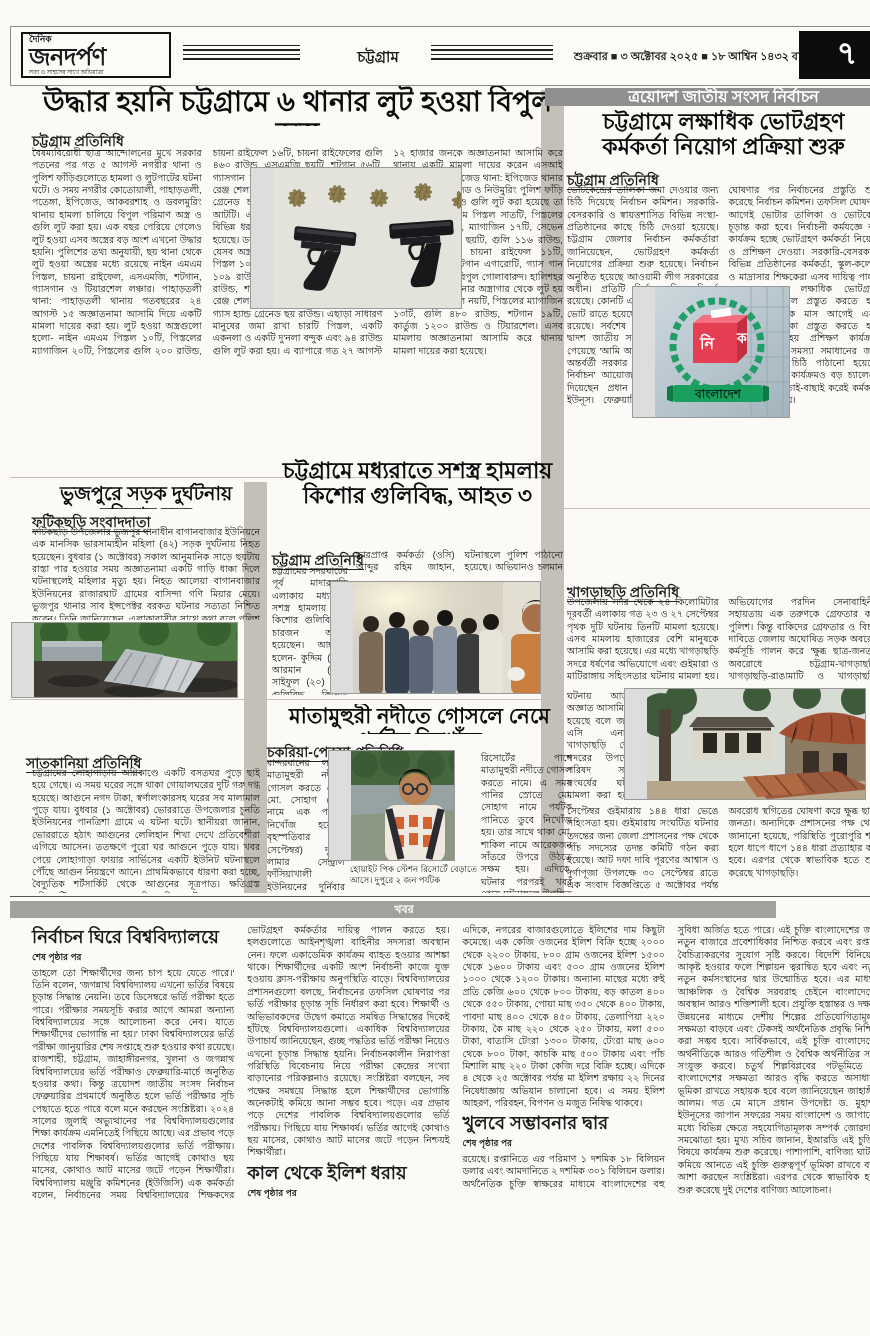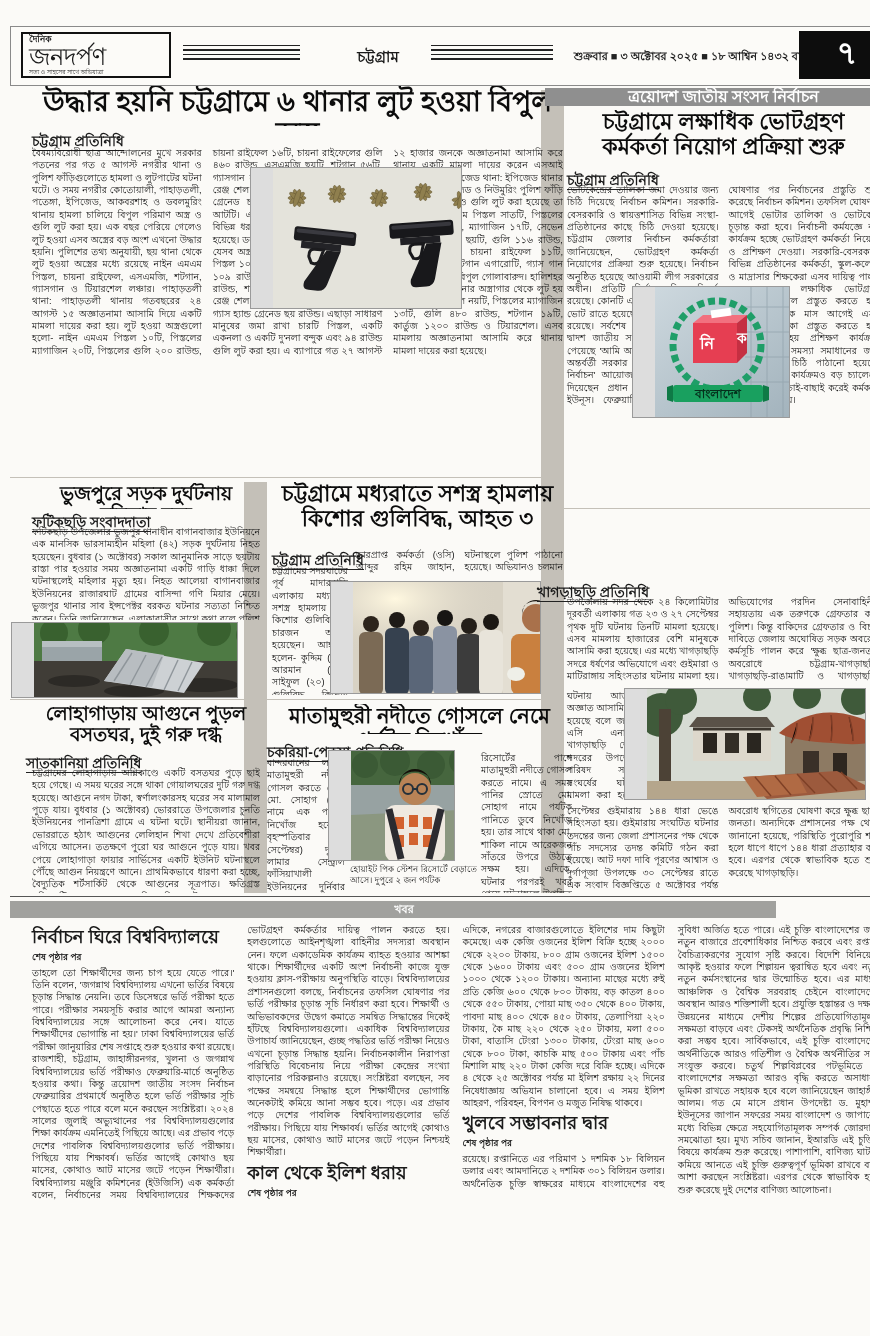--- a/index.html
+++ b/index.html
@@ -3,21 +3,21 @@
 <meta charset="utf-8">
 <style>
   html,body{margin:0;padding:0;background:#888;}
   #page{position:relative;width:870px;height:1336px;background:#fbfaf7;margin:0 auto;
         font-family:"Liberation Sans","DejaVu Sans",sans-serif;color:#1a1a1a;overflow:hidden;}
   .abs{position:absolute;padding-left:22px;}
   
   #masthead{left:10px;top:26px;width:848px;height:58px;border:1px solid #8a8a8a;background:#fcfbf8;}
   #logo-box{left:10px;top:5px;width:150px;height:46px;border:2px solid #111;padding:1px 6px;box-sizing:border-box;}
   .brand-small{font-size:9px;font-weight:700;line-height:1;}
-  .brand{font-size:24px;font-weight:400;line-height:1.05;letter-spacing:-.5px;}
+  .brand{font-size:24px;font-weight:700;line-height:1.05;letter-spacing:-.5px;}
   .tagline{font-size:6px;color:#333;line-height:1;}
   .ruleset{height:16px;background:repeating-linear-gradient(#222 0 1.5px,transparent 1.5px 4.5px);}
   .edition{font-size:15px;font-weight:800;}
   .dateline{font-size:11px;font-weight:700;color:#222;}
   #pageno-box{right:8px;top:4px;width:52px;height:48px;background:#0d0d0d;color:#fff;
               display:flex;align-items:center;justify-content:center;font-size:32px;font-weight:900;}
   
   .headline{font-weight:800;color:#0c0c0c;text-align:center;overflow:hidden;line-height:1.12;}
   .byline{font-size:14px;font-weight:800;}
   .byline span{border-bottom:1.5px solid #222;padding-bottom:1px;}
@@ -200,25 +200,24 @@
             <line x1="112" y1="32" x2="96" y2="62"></line>
           <line x1="128" y1="34" x2="112" y2="64"></line>
             <line x1="144" y1="37" x2="130" y2="67"></line>
             <line x1="158" y1="39" x2="144" y2="68"></line>
         </g>
       </g>
       <rect x="216" y="30" width="6" height="30" fill="#6b4f3a"></rect>
     </svg>
   </div>
 
-  <div class="abs headline" style="left:10px;top:703px;width:228px;height:46px;font-size:19px;">লোহাগাড়ায় আগুনে পুড়ল বসতঘর, দুই গরু দগ্ধ</div>
   <div class="abs byline" style="left:4px;top:752px;"><span>সাতকানিয়া প্রতিনিধি</span></div>
   <div class="abs body-text" style="left:10px;top:767px;width:228px;height:126px;">চট্টগ্রামের লোহাগাড়ায় অগ্নিকাণ্ডে একটি বসতঘর পুড়ে ছাই হয়ে গেছে। এ সময় ঘরের সঙ্গে থাকা গোয়ালঘরের দুটি গরু দগ্ধ হয়েছে। আগুনে নগদ টাকা, স্বর্ণালংকারসহ ঘরের সব মালামাল পুড়ে যায়। বুধবার (১ অক্টোবর) ভোররাতে উপজেলার চুনতি ইউনিয়নের পানত্রিশা গ্রামে এ ঘটনা ঘটে। স্থানীয়রা জানান, ভোররাতে হঠাৎ আগুনের লেলিহান শিখা দেখে প্রতিবেশীরা এগিয়ে আসেন। ততক্ষণে পুরো ঘর আগুনে পুড়ে যায়। খবর পেয়ে লোহাগাড়া ফায়ার সার্ভিসের একটি ইউনিট ঘটনাস্থলে পৌঁছে আগুন নিয়ন্ত্রণে আনে। প্রাথমিকভাবে ধারণা করা হচ্ছে, বৈদ্যুতিক শর্টসার্কিট থেকে আগুনের সূত্রপাত। ক্ষতিগ্রস্ত পরিবারটি খোলা আকাশের নিচে দিন কাটাচ্ছে বলে জানা গেছে।</div>
 
-  <div class="abs headline" style="left:250px;top:482px;width:291px;height:62px;font-size:22px;">চট্টগ্রামে মধ্যরাতে সশস্ত্র হামলায় কিশোর গুলিবিদ্ধ, আহত ৩</div>
+  <div class="abs headline" style="left:250px;top:459px;width:291px;height:62px;font-size:22px;font-family:Liberation Serif, serif;">চট্টগ্রামে মধ্যরাতে সশস্ত্র হামলায় কিশোর গুলিবিদ্ধ, আহত ৩</div>
   <div class="abs byline" style="left:250px;top:549px;"><span>চট্টগ্রাম প্রতিনিধি</span></div>
   <div class="abs body-text cols2" style="left:334px;top:549px;width:207px;height:28px;">ভারপ্রাপ্ত কর্মকর্তা (ওসি) আব্দুর রহিম জাহান, ঘটনাস্থলে পুলিশ পাঠানো হয়েছে। অভিযানও চলমান রয়েছে। ভুক্তভোগী পরিবারের পক্ষ থেকে মামলা করলে আমরা মামলা নিব।</div>
   <div class="abs body-text" style="left:250px;top:565px;width:76px;height:130px;">চট্টগ্রামের সদরঘাটের পূর্ব মাদারবাড়ি এলাকায় মধ্যরাতে সশস্ত্র হামলায় এক কিশোর গুলিবিদ্ধসহ চারজন আহত হয়েছেন। আহতরা হলেন- কুদ্দিম (২৪), আরমান (২৫), সাইফুল (২০) এবং গুলিবিদ্ধ কিশোর রিয়াদ হাসান (১৫)। এদের মধ্যে গুলিবিদ্ধ রিয়াদের অবস্থা আশঙ্কাজনক বলে জানা গেছে। গুরুতর আহত অবস্থায় তাদের উদ্ধার করে চট্টগ্রাম মেডিকেল কলেজ (চমেক) হাসপাতালে ভর্তি করা হয়েছে। স্থানীয়রা জানান, এলাকায় মাদক ব্যবসা বিস্তার নিয়ে দ্বন্দ্বে এই ঘটনা ঘটে। এতে এলাকাজুড়ে আতঙ্ক ছড়িয়ে পড়ে। সদরঘাট থানার</div>
 
   <div class="abs photo" style="left:330px;top:581px;width:211px;height:113px;">
     <svg width="211" height="113" viewBox="0 0 211 113">
       <defs>
         <radialGradient id="flare" cx="0.2" cy="0.15" r="0.5">
           <stop offset="0" stop-color="#fff8e0"></stop>
             <stop offset="1" stop-color="#d8d2c4" stop-opacity="0"></stop>
@@ -296,21 +295,21 @@
         <path d="M48,34 a16,16 0 0 1 32,0 l-3,-9 a16,11 0 0 0 -26,0 z" fill="#131009"></path>
         <g stroke="#24303a" stroke-width="2" fill="none">
           <circle cx="57" cy="38" r="5"></circle>
             <circle cx="71" cy="38" r="5"></circle>
             <line x1="62" y1="38" x2="66" y2="38"></line>
         </g>
       </g>
     </svg>
   </div>
 
-  <div class="abs byline" style="left:515px;top:581px;text-align:center;"><span>খাগড়াছড়ি প্রতিনিধি</span></div>
+  <div class="abs byline" style="left:545px;top:581px;text-align:center;"><span>খাগড়াছড়ি প্রতিনিধি</span></div>
   <div class="abs body-text cols2" style="left:545px;top:596px;width:313px;height:90px;">উপজেলায় সদর থেকে ২৪ কিলোমিটার দূরবর্তী এলাকায় গত ২৩ ও ২৭ সেপ্টেম্বর পৃথক দুটি ঘটনায় তিনটি মামলা হয়েছে। এসব মামলায় হাজারের বেশি মানুষকে আসামি করা হয়েছে। এর মধ্যে খাগড়াছড়ি সদরে ধর্ষণের অভিযোগে এবং গুইমারা ও মাটিরাঙ্গায় সহিংসতার ঘটনায় মামলা হয়। অভিযোগের পরদিন সেনাবাহিনীর সহায়তায় এক তরুণকে গ্রেফতার করে পুলিশ। কিন্তু বাকিদের গ্রেফতার ও বিচার দাবিতে জেলায় অঘোষিত সড়ক অবরোধ কর্মসূচি পালন করে 'ক্ষুব্ধ ছাত্র-জনতা'। অবরোধে চট্টগ্রাম-খাগড়াছড়ি, খাগড়াছড়ি-রাঙামাটি ও খাগড়াছড়ি-সাজেক সড়কে যান চলাচল বন্ধ থাকে। এমন উত্তেজনার মধ্যে ২৮</div>
   <div class="abs body-text" style="left:545px;top:690px;width:74px;height:110px;">ঘটনায় আড়াইশ অজ্ঞাত আসামি করা হয়েছে বলে জানান এসি এনামুল। খাগড়াছড়ি জেলা সদরের উপজেলা পরিষদ সংলগ্ন সংঘর্ষের ঘটনায় মামলা করা হয়েছে বলে জানান ওসি মো. এনামুল হক চৌধুরী।</div>
   <div class="abs body-text cols2" style="left:545px;top:805px;width:313px;height:88px;">সেপ্টেম্বর গুইমারায় ১৪৪ ধারা ভেঙে সহিংসতা হয়। গুইমারায় সংঘটিত ঘটনার তদন্তের জন্য জেলা প্রশাসনের পক্ষ থেকে পাঁচ সদস্যের তদন্ত কমিটি গঠন করা হয়েছে। আট দফা দাবি পূরণের আশ্বাস ও দুর্গাপূজা উপলক্ষে ৩০ সেপ্টেম্বর রাতে এক সংবাদ বিজ্ঞপ্তিতে ৫ অক্টোবর পর্যন্ত অবরোধ স্থগিতের ঘোষণা করে ক্ষুব্ধ ছাত্র-জনতা। অন্যদিকে প্রশাসনের পক্ষ থেকে জানানো হয়েছে, পরিস্থিতি পুরোপুরি শান্ত হলে ধাপে ধাপে ১৪৪ ধারা প্রত্যাহার করা হবে। এরপর থেকে স্বাভাবিক হতে শুরু করেছে খাগড়াছড়ি।</div>
 
   <div class="abs photo" style="left:624px;top:688px;width:242px;height:112px;">
     <svg width="242" height="112" viewBox="0 0 242 112">
       <rect width="242" height="112" fill="#d7dcd4"></rect>
       <g fill="#3f5a3a">
         <circle cx="14" cy="26" r="22"></circle>
           <circle cx="34" cy="10" r="16"></circle>

